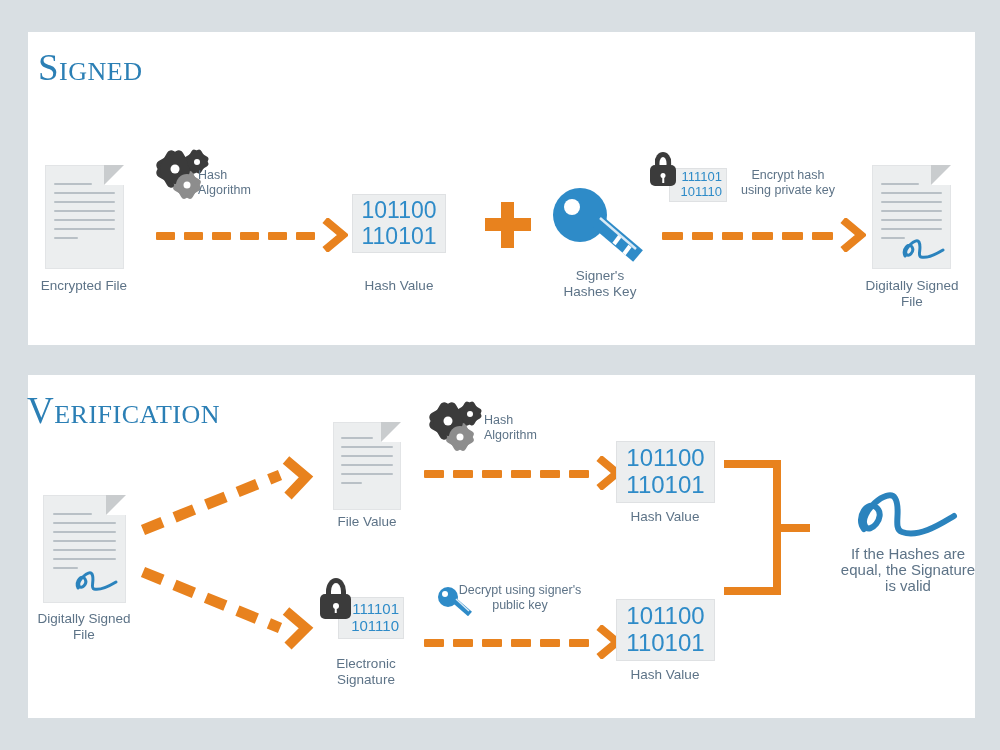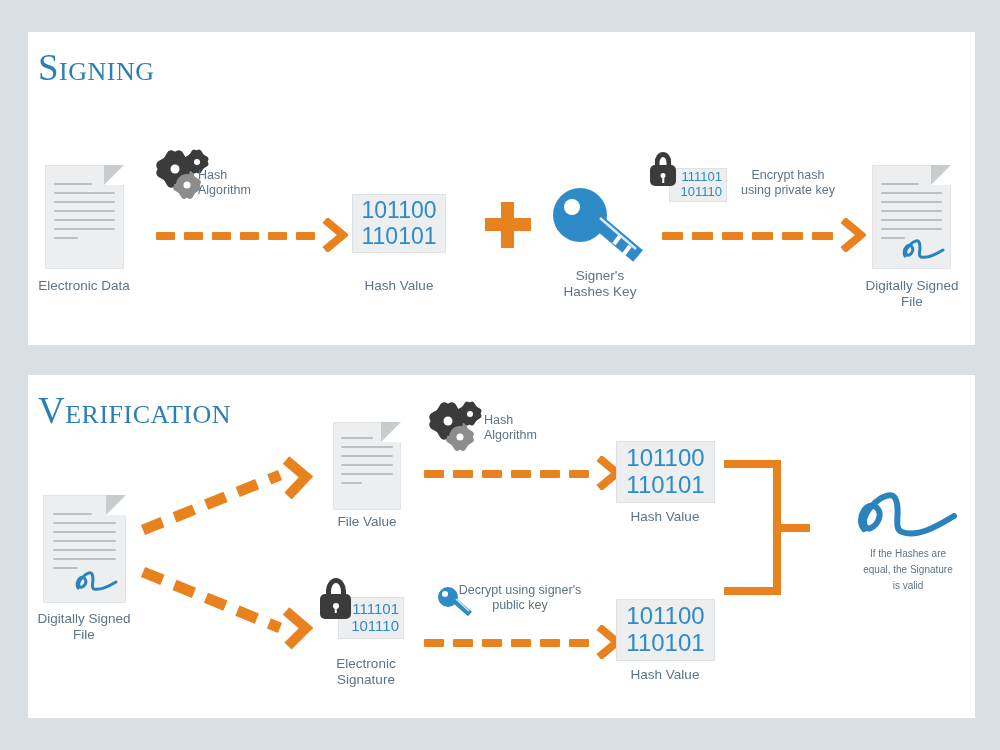--- a/index.html
+++ b/index.html
@@ -22,21 +22,21 @@
   .section-title{
     position:absolute;
     color:#2b7fb5;
     font-weight:400;
     letter-spacing:.5px;
     font-variant:small-caps;
     font-family:"Liberation Serif", serif;
     white-space:nowrap;
   }
   #title-signing{left:38px;top:46px;font-size:37px;}
-  #title-verification{left:38px;top:389px;font-size:37px;}
+  #title-verification{left:27px;top:389px;font-size:37px;}
 
   
   .caption{
     position:absolute;
     color:#5d7387;
     font-size:13.5px;
     text-align:center;
     line-height:16px;
     white-space:pre-line;
   }
@@ -139,36 +139,36 @@
   .plus::after{
     content:"";position:absolute;background:#e8821e;
   }
 
   .sigwrap{position:absolute;}
 </style>
 </head>
 <body>
 
 <div class="panel" id="panel-signing"></div>
-<div class="section-title" id="title-signing">Signing</div>
+<div class="section-title" id="title-signing">Signed</div>
 
 <div class="doc" style="left:45px;top:165px;width:79px;height:104px;">
   <div class="sheet"></div>
   <div class="fold"></div>
   <div class="lines">
     <i class="short"></i>
       <i></i>
       <i></i>
       <i></i>
       <i></i>
       <i></i>
       <i class="shorter"></i>
   </div>
 </div>
-<div class="caption" style="left:14px;top:278px;width:140px;">Electronic Data</div>
+<div class="caption" style="left:14px;top:278px;width:140px;">Encrypted File</div>
 
 <div class="gears" style="left:160px;top:152px;width:58px;height:52px;">
   <div class="gear" style="left:0;top:2px;width:30px;height:30px;background:#3b3b3b;">
     <div class="body"></div>
       <div class="hole" style="width:9px;height:9px;"></div>
   </div>
   <div class="gear" style="left:27px;top:0px;width:19px;height:19px;background:#3b3b3b;">
     <div class="body"></div>
       <div class="hole" style="width:6px;height:6px;"></div>
   </div>
@@ -382,15 +382,15 @@
 <svg style="position:absolute;left:722px;top:455px;" width="100" height="145">
   <path d="M2 9 L55 9 L55 136 L2 136" fill="none" stroke="#e8821e" stroke-width="8" stroke-linejoin="miter"></path>
   <path d="M55 73 L88 73" fill="none" stroke="#e8821e" stroke-width="8"></path>
 </svg>
 
 <div class="sigwrap" style="left:850px;top:485px;width:120px;height:60px;">
   <svg width="120" height="60" viewBox="0 0 120 60">
     <path d="M14 44 C5 33, 18 14, 27 23 C36 32, 20 50, 15 41 C8 28, 38 2, 45 13 C52 24, 42 44, 52 47 C70 53, 92 38, 104 31" fill="none" stroke="#2b83bd" stroke-width="6" stroke-linecap="round" stroke-linejoin="round"></path>
   </svg>
 </div>
-<div class="note" style="left:818px;top:546px;width:180px;font-size:10px;line-height:16px;">If the Hashes are
+<div class="note" style="left:818px;top:546px;width:180px;font-size:15px;line-height:16px;">If the Hashes are
 equal, the Signature
 is valid</div>
 
 </body></html>

